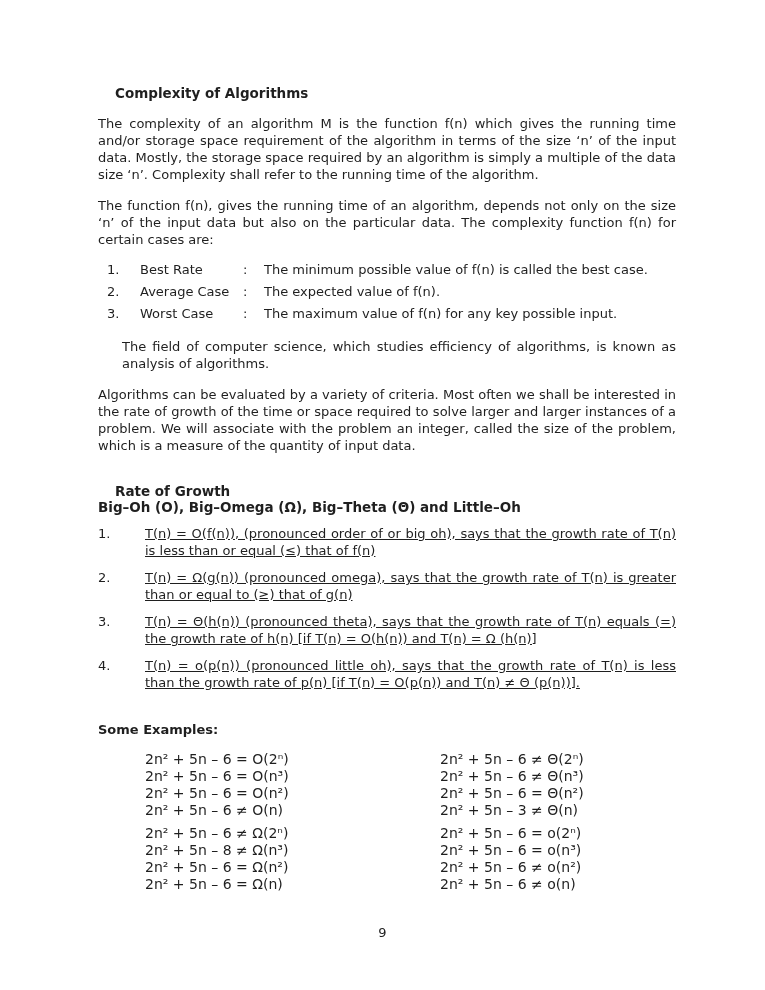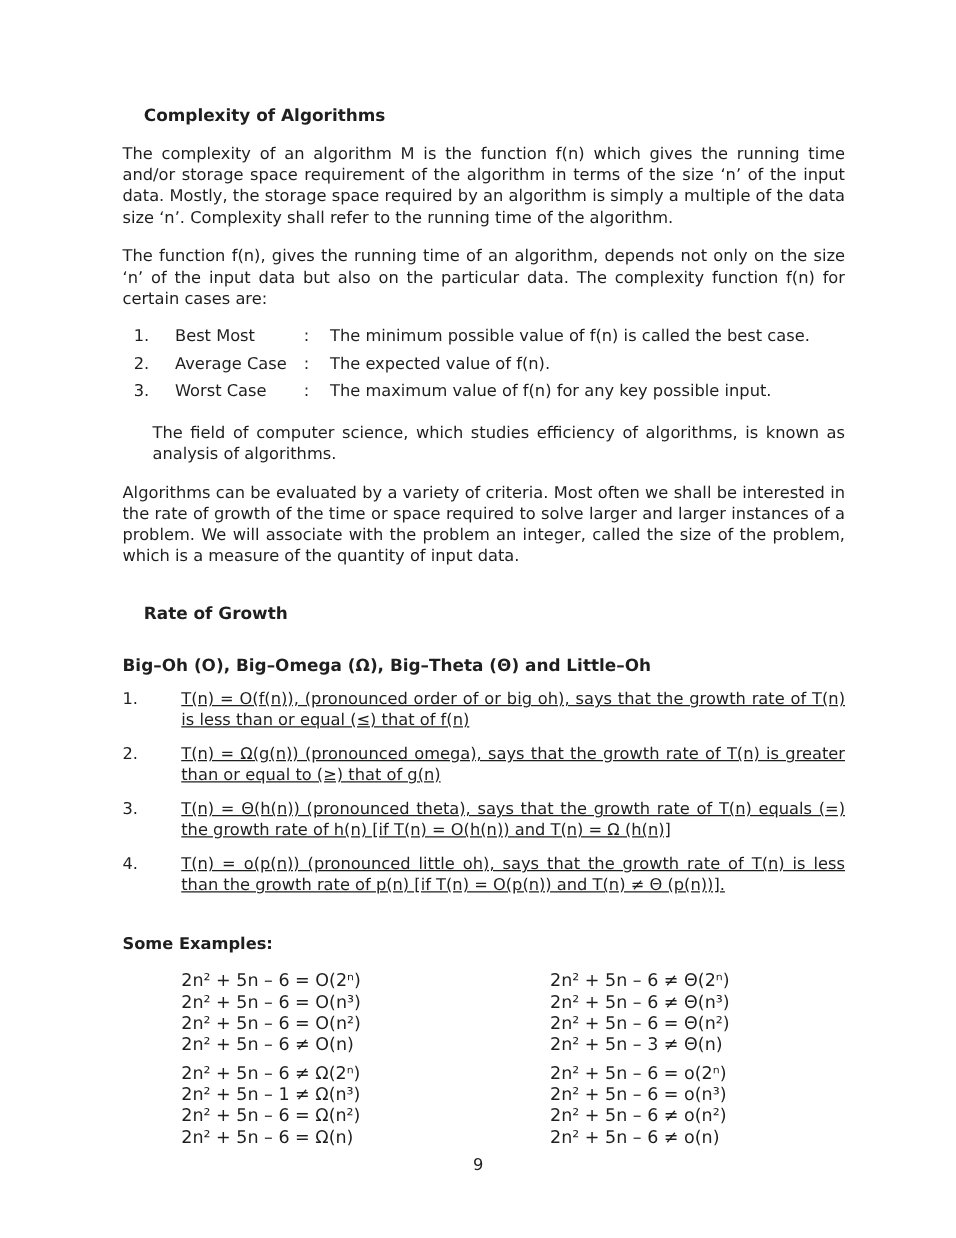--- a/index.html
+++ b/index.html
@@ -44,21 +44,20 @@
     margin-bottom: 5px;
   }
   .case-num { width: 33px; }
   .case-label { width: 103px; }
   .case-sep { width: 21px; }
   .case-desc { flex: 1; }
   .subheading {
     font-weight: bold;
     font-size: 13.5px;
     line-height: 16px;
-    margin-top: 26px;
   }
   .growth-list { margin-top: 6px; }
   .growth-item {
     display: flex;
     font-size: 13px;
     line-height: 17px;
     margin-top: 10px;
   }
   .growth-num { width: 47px; }
   .growth-text { flex: 1; text-align: justify; text-decoration: underline; }
@@ -95,21 +94,21 @@
 <div class="page">
 
   <div class="section-heading">Complexity of Algorithms</div>
 
   <p class="para">The complexity of an algorithm M is the function f(n) which gives the running time and/or storage space requirement of the algorithm in terms of the size ‘n’ of the input data. Mostly, the storage space required by an algorithm is simply a multiple of the data size ‘n’. Complexity shall refer to the running time of the algorithm.</p>
   <p class="para">The function f(n), gives the running time of an algorithm, depends not only on the size ‘n’ of the input data but also on the particular data. The complexity function f(n) for certain cases are:</p>
 
   <div class="case-list">
     <div class="case-row">
       <span class="case-num">1.</span>
-      <span class="case-label">Best Most</span>
+      <span class="case-label">Best Rate</span>
       <span class="case-sep">:</span>
       <span class="case-desc">The minimum possible value of f(n) is called the best case.</span>
     </div>
     <div class="case-row">
       <span class="case-num">2.</span>
       <span class="case-label">Average Case</span>
       <span class="case-sep">:</span>
       <span class="case-desc">The expected value of f(n).</span>
     </div>
     <div class="case-row">
@@ -159,21 +158,21 @@
       <div class="ex-line">2n² + 5n – 6 ≠ Θ(2ⁿ)</div>
       <div class="ex-line">2n² + 5n – 6 ≠ Θ(n³)</div>
       <div class="ex-line">2n² + 5n – 6 = Θ(n²)</div>
       <div class="ex-line">2n² + 5n – 3 ≠ Θ(n)</div>
     </div>
   </div>
 
   <div class="ex-group ex-group-2">
     <div class="ex-col">
       <div class="ex-line">2n² + 5n – 6 ≠ Ω(2ⁿ)</div>
-      <div class="ex-line">2n² + 5n – 1 ≠ Ω(n³)</div>
+      <div class="ex-line">2n² + 5n – 8 ≠ Ω(n³)</div>
       <div class="ex-line">2n² + 5n – 6 = Ω(n²)</div>
       <div class="ex-line">2n² + 5n – 6 = Ω(n)</div>
     </div>
     <div class="ex-col">
       <div class="ex-line">2n² + 5n – 6 = o(2ⁿ)</div>
       <div class="ex-line">2n² + 5n – 6 = o(n³)</div>
       <div class="ex-line">2n² + 5n – 6 ≠ o(n²)</div>
       <div class="ex-line">2n² + 5n – 6 ≠ o(n)</div>
     </div>
   </div>

